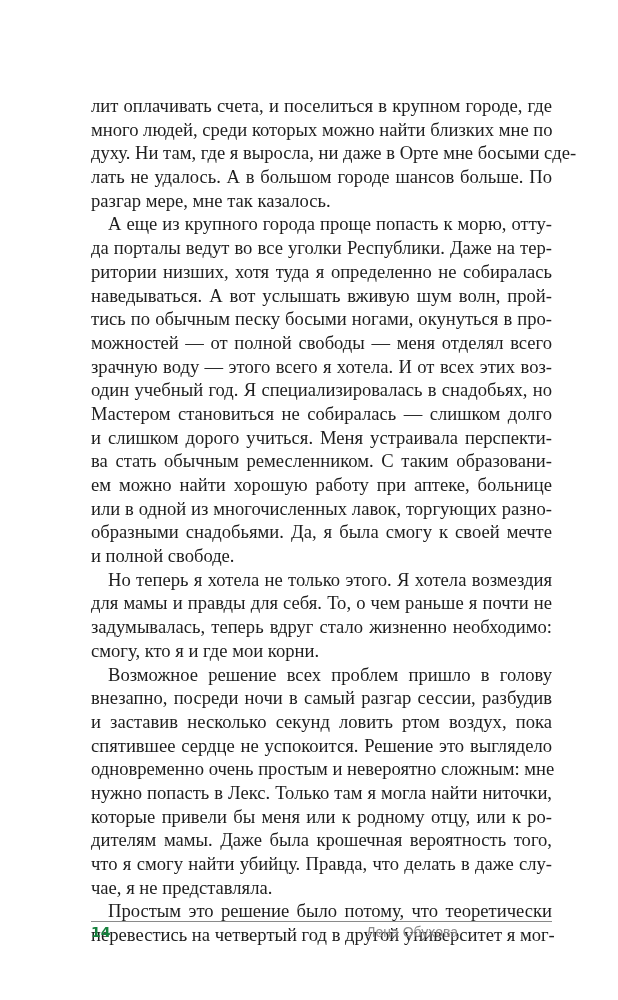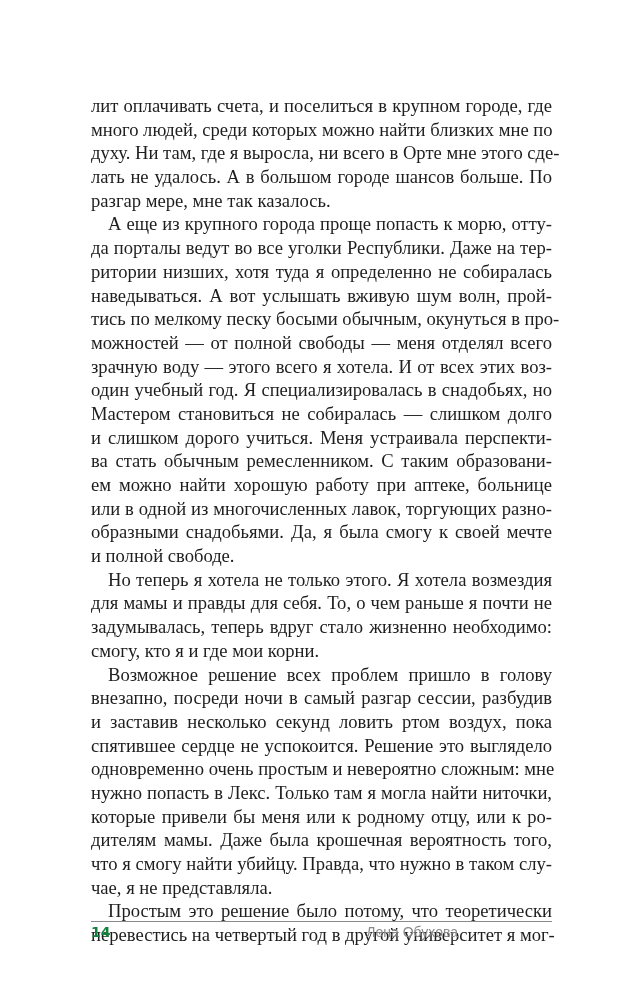--- a/index.html
+++ b/index.html
@@ -71,30 +71,30 @@
   }
 </style>
 </head>
 <body>
 
 <div class="page">
   <div class="text-block" id="text-block">
       <div>
         <span class="line">лит оплачивать счета, и поселиться в крупном городе, где</span>
         <span class="line">много людей, среди которых можно найти близких мне по</span>
-        <span class="line">духу. Ни там, где я выросла, ни всего в Орте мне этого сде-</span>
+        <span class="line">духу. Ни там, где я выросла, ни даже в Орте мне босыми сде-</span>
         <span class="line">лать не удалось. А в большом городе шансов больше. По</span>
         <span class="line last">разгар мере, мне так казалось.</span>
       </div>
       <div>
         <span class="line indent">А еще из крупного города проще попасть к морю, отту-</span>
         <span class="line">да порталы ведут во все уголки Республики. Даже на тер-</span>
         <span class="line">ритории низших, хотя туда я определенно не собиралась</span>
         <span class="line">наведываться. А вот услышать вживую шум волн, прой-</span>
-        <span class="line">тись по мелкому песку босыми обычным, окунуться в про-</span>
+        <span class="line">тись по обычным песку босыми ногами, окунуться в про-</span>
         <span class="line">можностей — от полной свободы — меня отделял всего</span>
         <span class="line">зрачную воду — этого всего я хотела. И от всех этих воз-</span>
         <span class="line">один учебный год. Я специализировалась в снадобьях, но</span>
         <span class="line">Мастером становиться не собиралась — слишком долго</span>
         <span class="line">и слишком дорого учиться. Меня устраивала перспекти-</span>
         <span class="line">ва стать обычным ремесленником. С таким образовани-</span>
         <span class="line">ем можно найти хорошую работу при аптеке, больнице</span>
         <span class="line">или в одной из многочисленных лавок, торгующих разно-</span>
         <span class="line">образными снадобьями. Да, я была смогу к своей мечте</span>
         <span class="line last">и полной свободе.</span>
@@ -107,21 +107,21 @@
       </div>
       <div>
         <span class="line indent">Возможное решение всех проблем пришло в голову</span>
         <span class="line">внезапно, посреди ночи в самый разгар сессии, разбудив</span>
         <span class="line">и заставив несколько секунд ловить ртом воздух, пока</span>
         <span class="line">спятившее сердце не успокоится. Решение это выглядело</span>
         <span class="line">одновременно очень простым и невероятно сложным: мне</span>
         <span class="line">нужно попасть в Лекс. Только там я могла найти ниточки,</span>
         <span class="line">которые привели бы меня или к родному отцу, или к ро-</span>
         <span class="line">дителям мамы. Даже была крошечная вероятность того,</span>
-        <span class="line">что я смогу найти убийцу. Правда, что нужно в таком слу-</span>
+        <span class="line">что я смогу найти убийцу. Правда, что делать в даже слу-</span>
         <span class="line last">чае, я не представляла.</span>
       </div>
       <div>
         <span class="line indent">Простым это решение было потому, что теоретически</span>
         <span class="line">перевестись на четвертый год в другой университет я мог-</span>
       </div>
     </div>
   <div class="rule"></div>
   <div class="page-number">14</div>
   <div class="running-footer">Лена Обухова</div>

